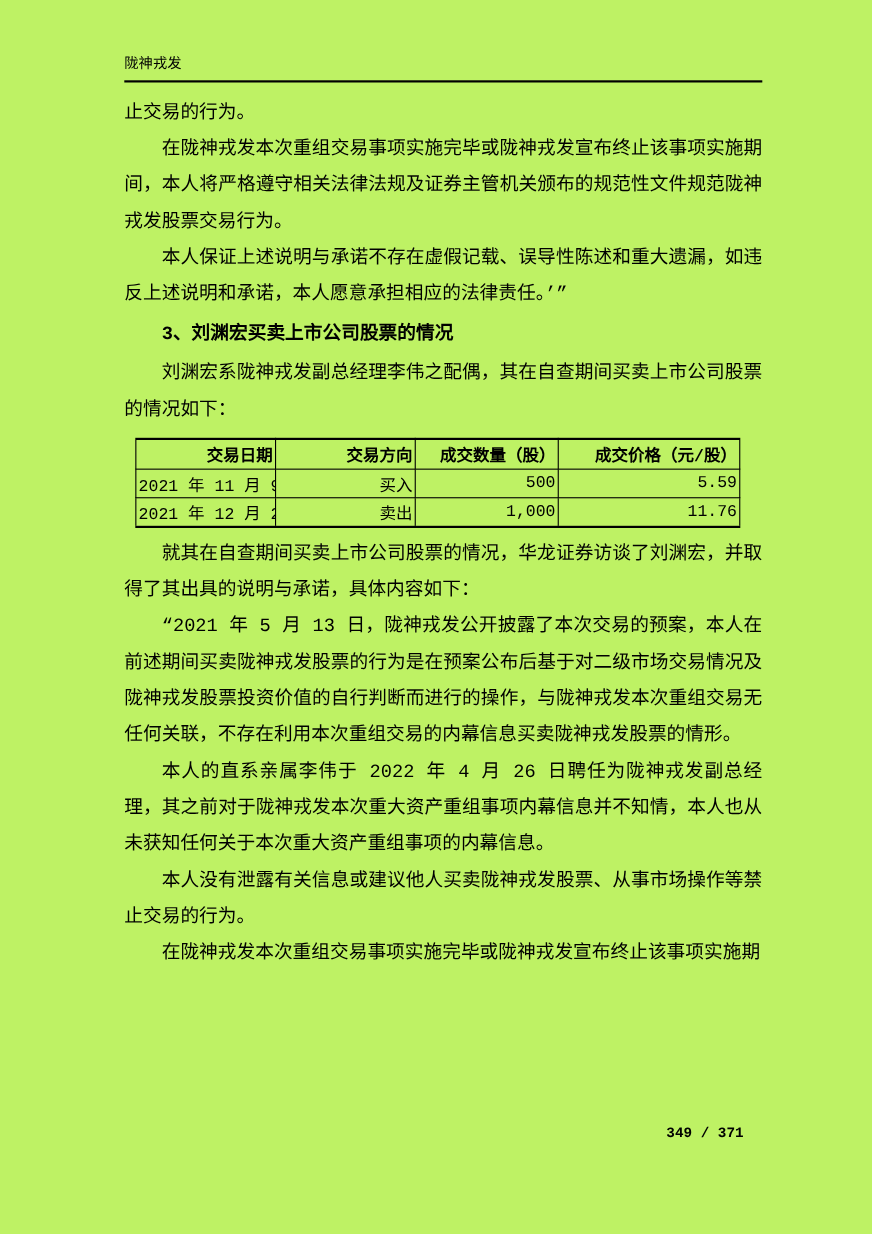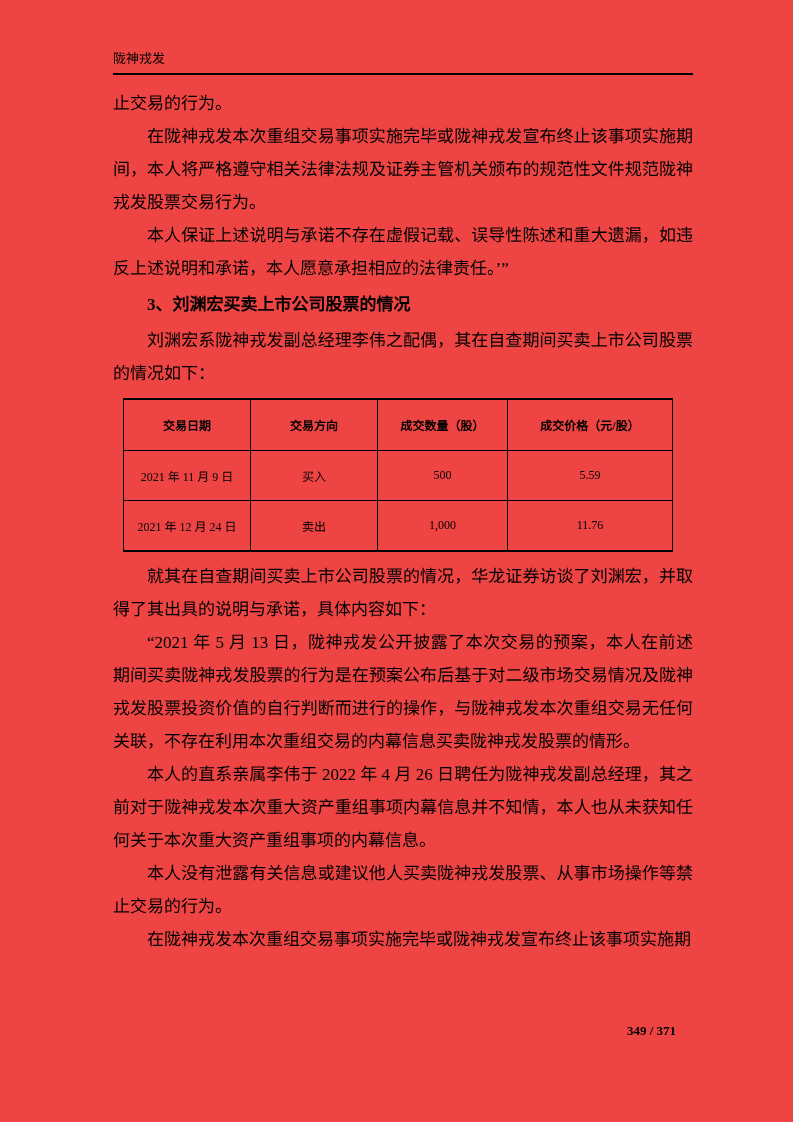--- a/index.html
+++ b/index.html
@@ -5,25 +5,25 @@
   html, body {
     margin: 0;
     padding: 0;
     background: #ffffff;
   }
   .page {
     position: relative;
     width: 793px;
     height: 1122px;
     margin: 0 auto;
-    background: #ef4444;
+    background: #bef264;
     color: #000000;
     box-sizing: border-box;
     padding: 50px 100px 0 113px;
-    font-family: Liberation Serif, serif;
+    font-family: Liberation Mono, monospace;
     overflow: hidden;
   }
   .page-header {
     display: flex;
     justify-content: space-between;
     align-items: flex-end;
     font-size: 13px;
     line-height: 17px;
     padding-bottom: 6px;
     border-bottom: 2px solid #000000;
@@ -54,24 +54,24 @@
     border-collapse: collapse;
     margin: 8px 8px 8px 10px;
     width: 549px;
     table-layout: fixed;
     border-top: 2px solid #000000;
     border-bottom: 2px solid #000000;
   }
   table.trades th,
   table.trades td {
     border: 1px solid #000000;
-    text-align: center;
+    text-align: right;
     vertical-align: middle;
-    font-size: 12px;
-    padding: 12px 2px;
+    font-size: 15px;
+    padding: 0 2px;
     overflow: hidden;
     white-space: nowrap;
   }
   table.trades th {
     font-weight: bold;
     height: 26px;
   }
   table.trades td {
     height: 25px;
     font-weight: normal;

